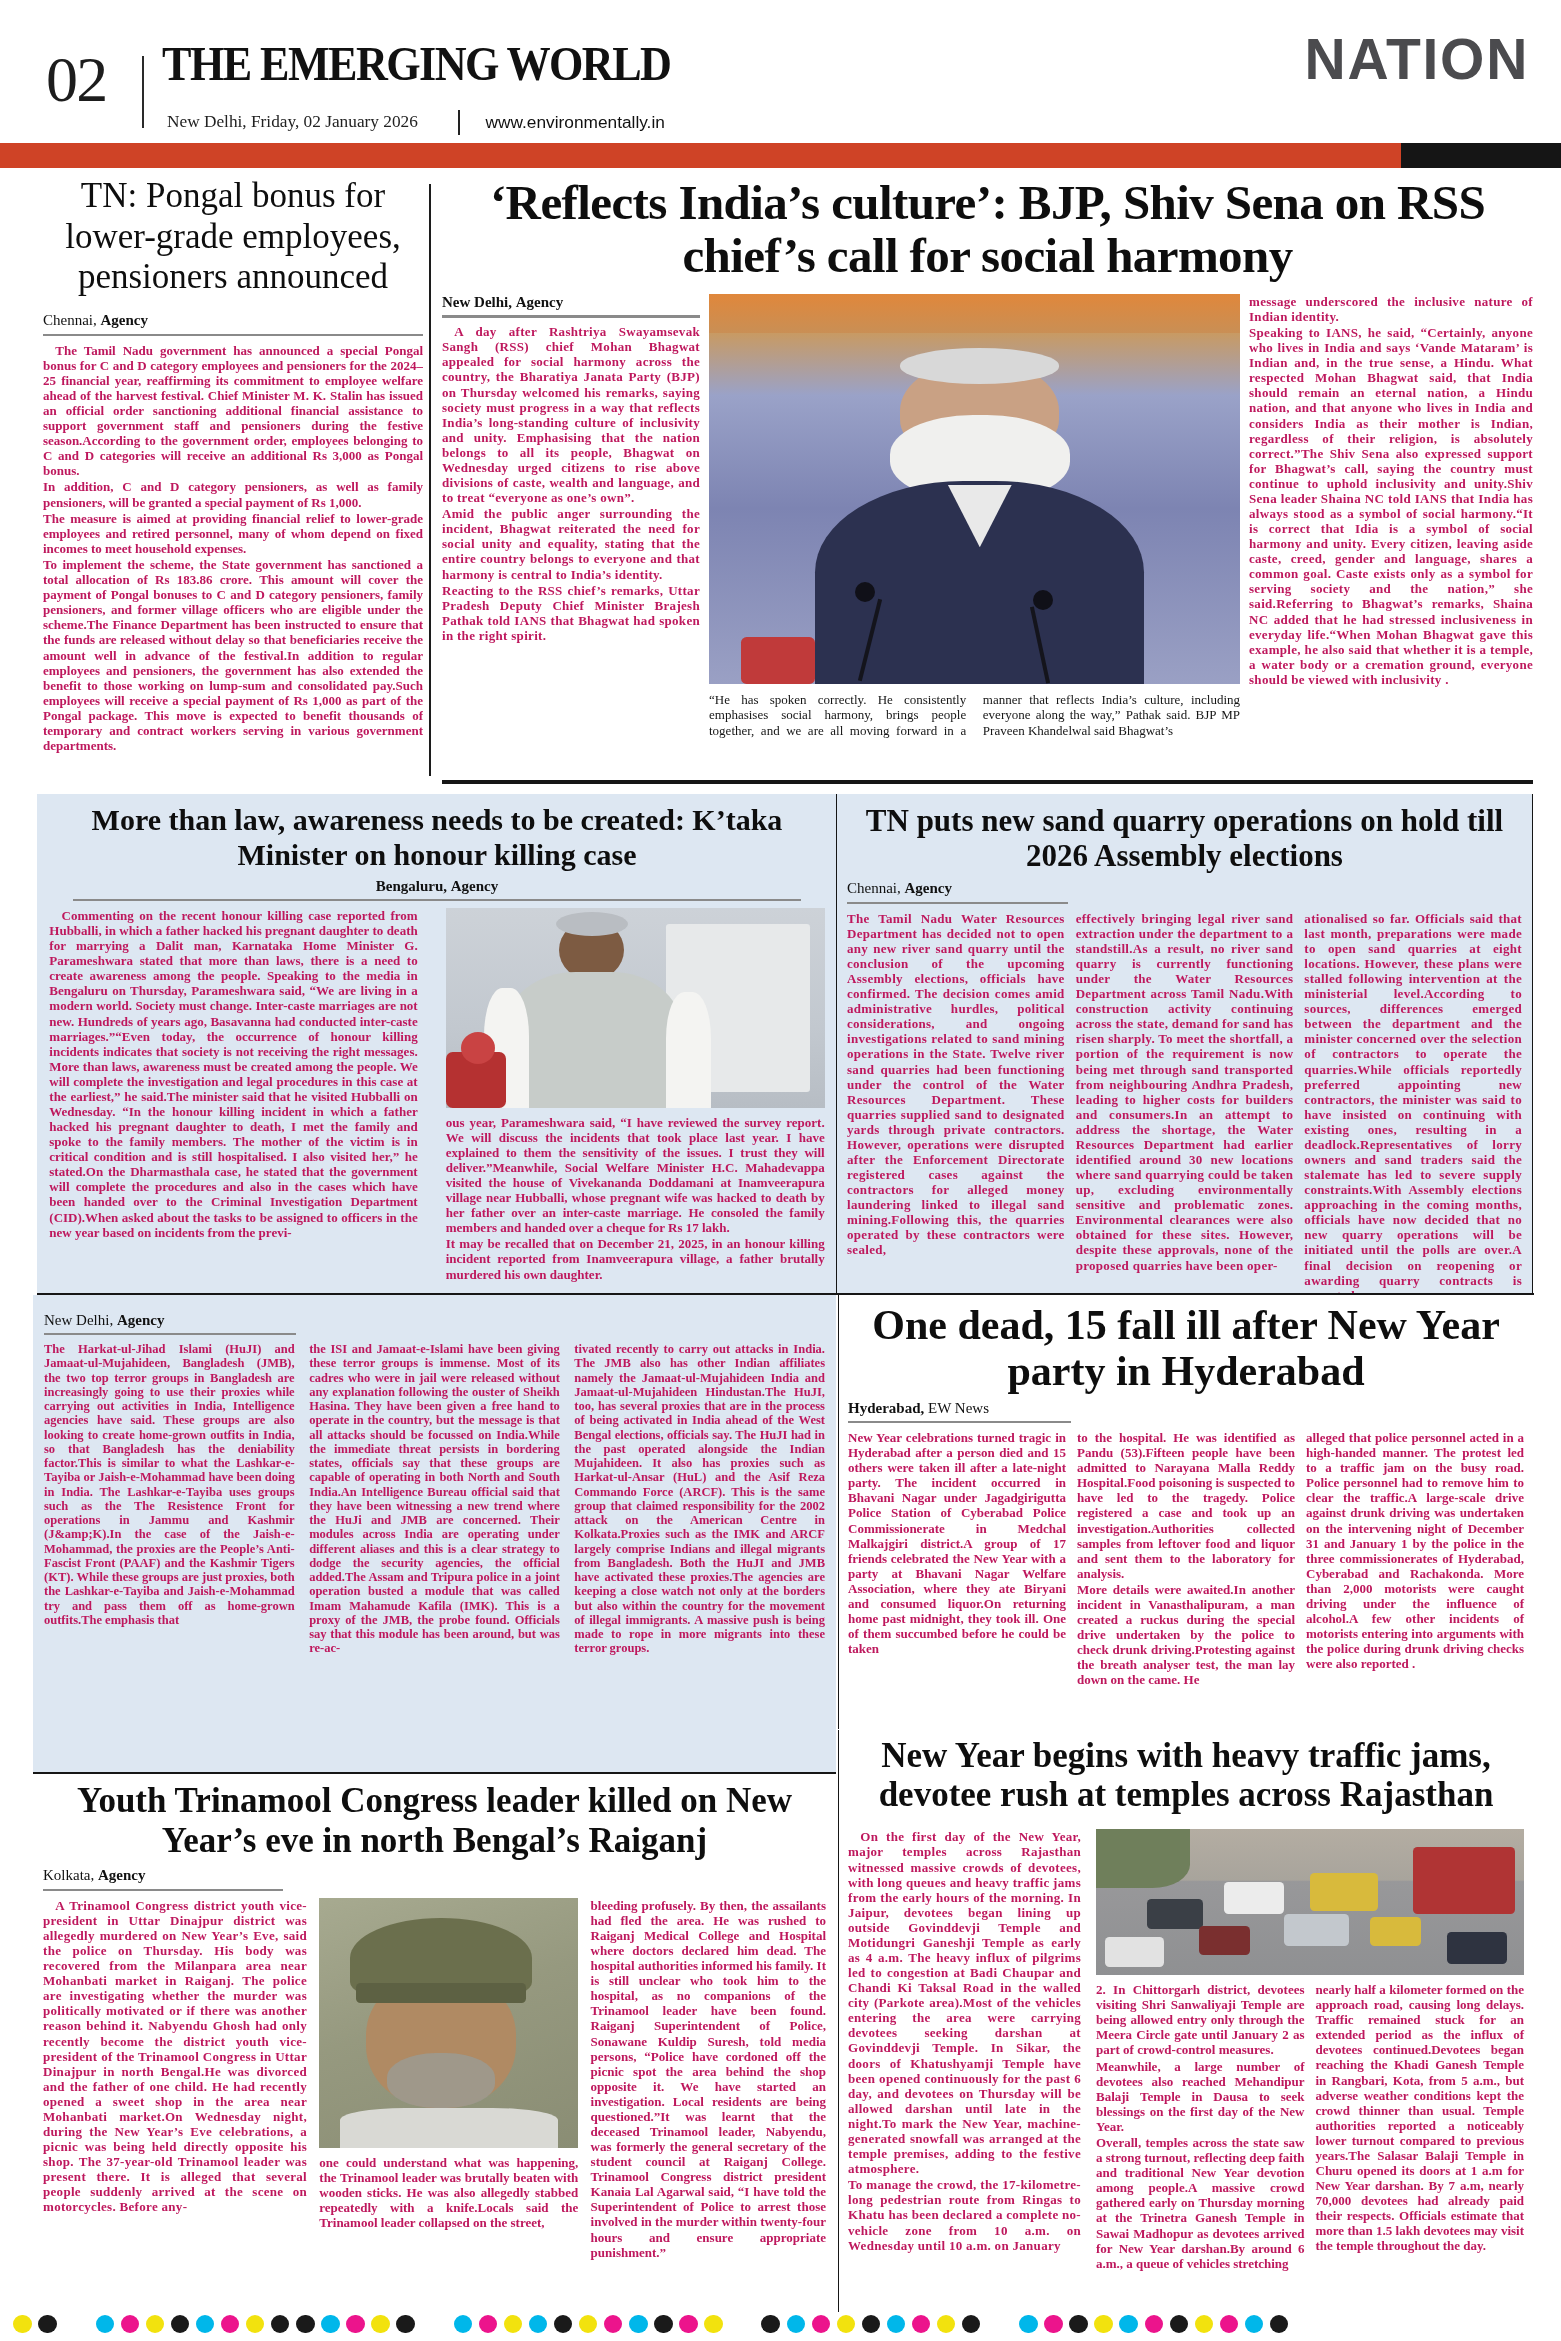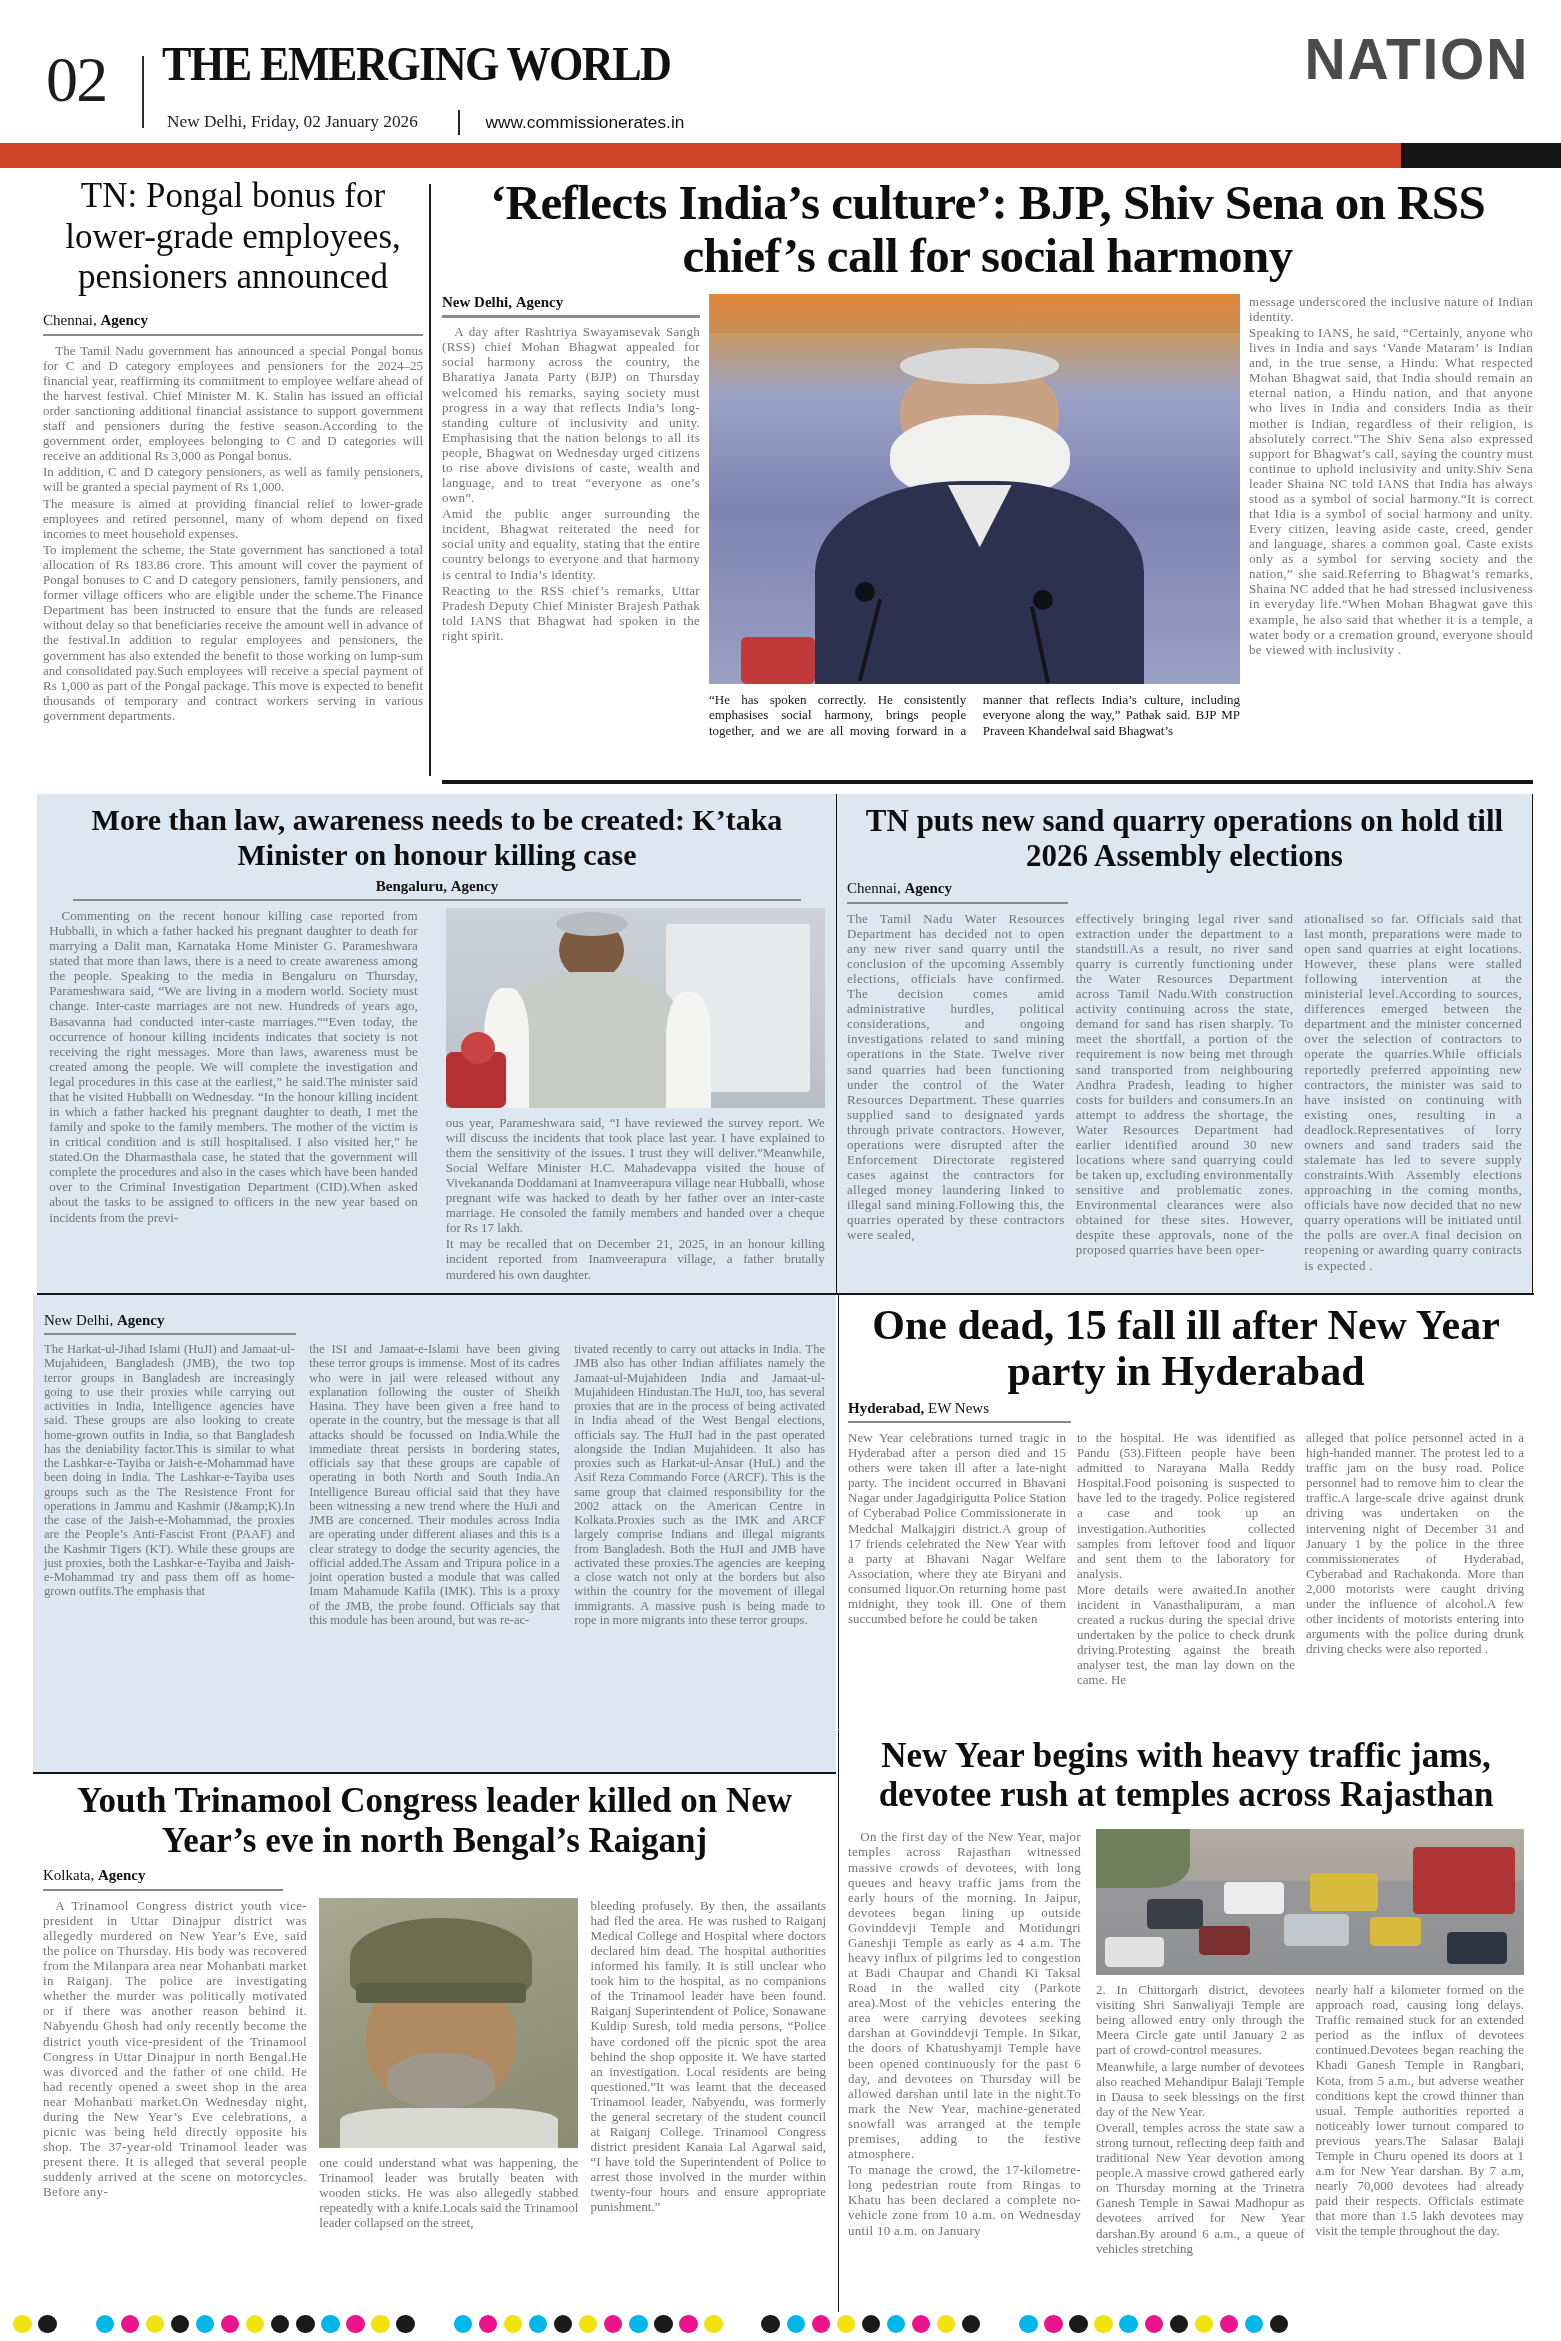--- a/index.html
+++ b/index.html
@@ -24,21 +24,21 @@
   #bar-black{left:1401px;top:143px;width:161px;height:25px;background:#151515;}
 
   
   .headline{font-weight:700;text-align:center;color:#0e0e0e;}
   .byline{font-size:15px;color:#111;}
   .byline .ag{font-weight:700;}
   .byline.allbold .loc{font-weight:700;}
   .byline.locbold .loc{font-weight:700;}
   .byline.locbold .ag{font-weight:400;}
   .byrule{height:2.2px;background:#8a8a8a;margin:4.5px 0 6.7px 0;}
-  .body-text{font-size:13px;line-height:1.16;text-align:justify;color:#737373;}
+  .body-text{font-size:13px;line-height:1.16;text-align:justify;color:#be185d;font-weight:bold;}
   .indent-first p:first-child{text-indent:12.3px;}
   .tracked{letter-spacing:0.3px;}
   .vrule{position:absolute;background:#1c1c1c;width:1.7px;}
   .hrule{position:absolute;background:#161616;}
   .photo{position:relative;overflow:hidden;}
   .photo *{position:absolute;}
 
   
   #art-pongal{left:43px;top:176px;width:380px;height:601px;overflow:hidden;}
   #art-pongal .headline{font-size:35px;font-weight:400;line-height:1.16;}
@@ -113,21 +113,21 @@
 <body>
 
 <div class="page">
 
   <div class="abs" id="hdr-num">02</div>
   <div class="abs" id="hdr-vline"></div>
   <div class="abs" id="hdr-title">THE EMERGING WORLD</div>
   <div class="abs" id="hdr-sub">
     <span id="hdr-date">New Delhi, Friday, 02 January 2026</span>
     <span id="hdr-sub-div"></span>
-    <span id="hdr-site">www.commissionerates.in</span>
+    <span id="hdr-site">www.environmentally.in</span>
   </div>
   <div class="abs" id="hdr-section">NATION</div>
   <div class="abs" id="bar-red"></div>
   <div class="abs" id="bar-black"></div>
 
   <section class="abs" id="art-pongal">
     <h1 class="headline">TN: Pongal bonus for lower-grade employees, pensioners announced</h1>
     <div class="byline">
       <span class="loc">Chennai,</span>
       <span class="ag">Agency</span>

